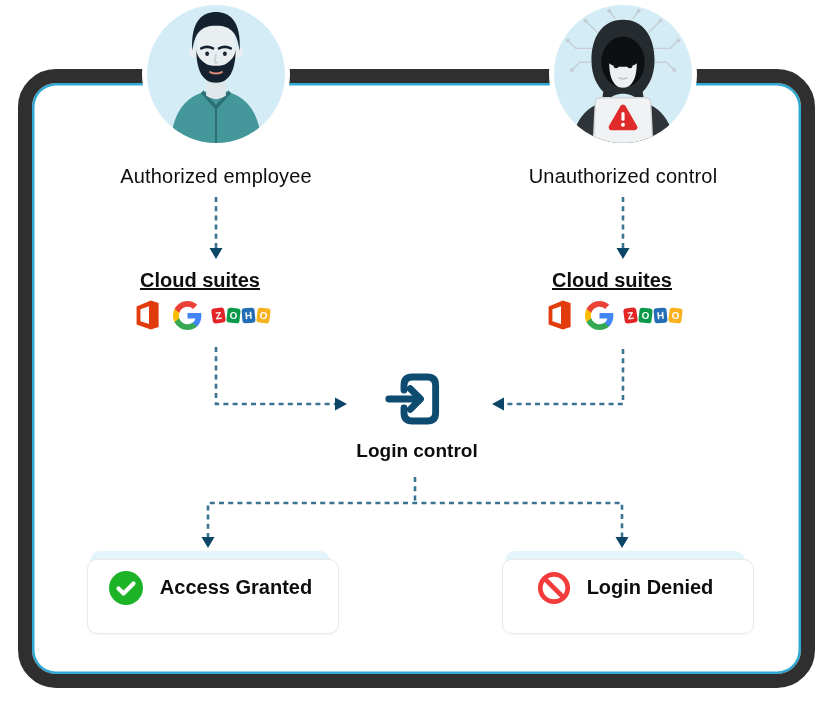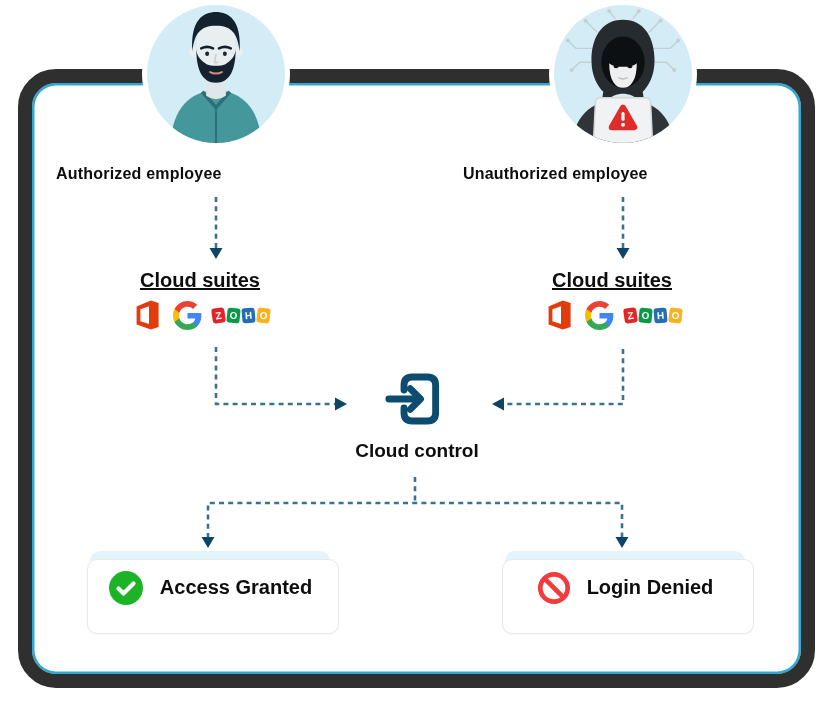--- a/index.html
+++ b/index.html
@@ -17,22 +17,22 @@
   .avatar{
     position:absolute;top:0;width:148px;height:148px;border-radius:50%;
     background:#fff;box-sizing:border-box;padding:5px;z-index:5;
   }
   .avatar-inner{
     width:138px;height:138px;border-radius:50%;overflow:hidden;
     background:var(--avatar-bg);
   }
   .avatar-inner svg{display:block;width:100%;height:100%;}
   .col-label{
-    position:absolute;width:320px;text-align:left;
-    font-size:16px;font-weight:700;letter-spacing:.2px;
+    position:absolute;width:320px;text-align:center;
+    font-size:20px;font-weight:400;letter-spacing:.2px;
   }
   .cloud-label{
     position:absolute;width:300px;text-align:center;
     font-size:20px;font-weight:700;text-decoration:underline;
   }
   .suite-icons{
     position:absolute;width:300px;height:36px;display:flex;
     align-items:center;justify-content:center;gap:10px;
   }
   .zoho-tiles{display:inline-flex;gap:2px;align-items:center;}
@@ -144,21 +144,21 @@
       <g>
         <path d="M70 104 L81.5 124 H58.5 Z" fill="#e02b2b" stroke="#e02b2b" stroke-width="6" stroke-linejoin="round"></path>
         <rect x="68.4" y="108.5" width="3.2" height="9" rx="1.6" fill="#fff"></rect>
         <circle cx="70" cy="121.5" r="2" fill="#fff"></circle>
       </g>
     </svg>
   </div>
 </div>
 
 <div class="col-label" style="left:56px;top:165px">Authorized employee</div>
-<div class="col-label" style="left:463px;top:165px">Unauthorized employee</div>
+<div class="col-label" style="left:463px;top:165px">Unauthorized control</div>
 
 <div class="cloud-label" style="left:50px;top:269px">Cloud suites</div>
 <div class="suite-icons" style="left:50px;top:297px">
   <svg width="32" height="32" viewBox="0 0 32 32">
     <path d="M19.8 1.6 L27.6 3.9 V28.1 L19.8 30.4 L5.6 25.6 V7.6 Z" fill="#e23c0c"></path>
     <path d="M18 7.2 V24.9 L9.4 22.2 V10.2 Z" fill="#ffffff"></path>
   </svg>
   <svg width="29" height="29" viewBox="0 0 24 24">
     <path fill="#4285F4" d="M23.49 12.27c0-.79-.07-1.54-.19-2.27H12v4.51h6.47c-.29 1.48-1.14 2.73-2.4 3.58v3h3.86c2.26-2.09 3.56-5.17 3.56-8.82z"></path>
     <path fill="#34A853" d="M12 24c3.24 0 5.95-1.08 7.93-2.91l-3.86-3c-1.08.72-2.45 1.16-4.07 1.16-3.13 0-5.78-2.11-6.73-4.96H1.29v3.09C3.26 21.3 7.31 24 12 24z"></path>
@@ -195,21 +195,21 @@
 
 <div class="login-icon-wrap">
   <svg viewBox="0 0 48 48" width="66" height="66">
     <g fill="none" stroke="var(--login-icon)" stroke-width="5" stroke-linecap="round" stroke-linejoin="round">
       <path d="M16 17.5 V14 Q16 8 22 8 H33 Q39 8 39 14 V34 Q39 40 33 40 H22 Q16 40 16 34 V30.5"></path>
       <path d="M5 24 H27"></path>
       <path d="M20.5 16.5 L28 24 L20.5 31.5"></path>
     </g>
   </svg>
 </div>
-<div class="login-label">Cloud control</div>
+<div class="login-label">Login control</div>
 
 <div class="result-box" style="left:90px">
   <span class="result-icon">
     <svg width="36" height="36" viewBox="0 0 36 36">
       <circle cx="18" cy="18" r="17" fill="var(--green)"></circle>
       <path d="M10.5 18.5 L15.5 23.5 L25.5 13.5" stroke="#fff" stroke-width="4.2" fill="none" stroke-linecap="round" stroke-linejoin="round"></path>
     </svg>
   </span>
   <span class="result-label">Access Granted</span>
 </div>

